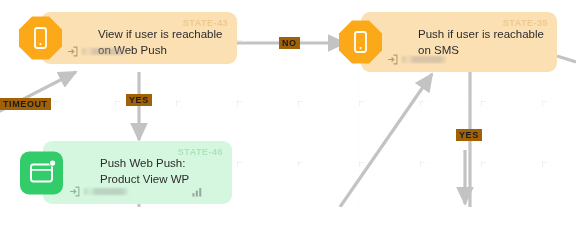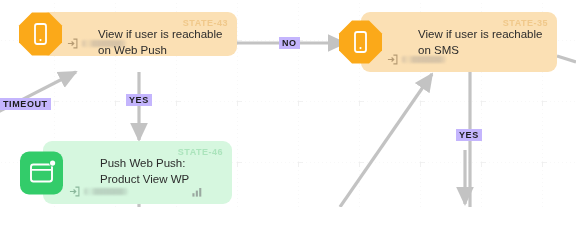--- a/index.html
+++ b/index.html
@@ -34,21 +34,21 @@
   .edge-layer {
     position: absolute;
     inset: 0;
   }
   .edge-label {
     position: absolute;
     font-size: 9px;
     font-weight: bold;
     color: #1c1c1c;
     letter-spacing: 0.6px;
-    background: #c4b5fd;
+    background: #a16207;
     padding: 1px 3px;
     white-space: nowrap;
   }
 
   
   .node {
     position: absolute;
     border-radius: 9px;
     box-sizing: border-box;
   }
@@ -190,21 +190,21 @@
     <g>
       <path d="M 465 150 L 465 204" stroke="#c3c3c3" stroke-width="3.2" fill="none" marker-end="url(#arrow)"></path>
     </g>
   </svg>
 
   <div class="edge-label" style="left:0px; top:98px;">TIMEOUT</div>
   <div class="edge-label" style="left:279px; top:37px;">NO</div>
   <div class="edge-label" style="left:126px; top:94px;">YES</div>
   <div class="edge-label" style="left:456px; top:129px;">YES</div>
 
-  <div class="node node-orange" style="left:41px; top:12px; width:196px; height:44px;">
+  <div class="node node-orange" style="left:41px; top:12px; width:196px; height:52px;">
 
     <svg class="icon-octagon" viewBox="0 0 45 45" width="45" height="45">
       <polygon points="14,1 31,1 44,14 44,31 31,44 14,44 1,31 1,14" fill="#fba919"></polygon>
       <rect x="17" y="12.5" width="11" height="20" rx="2.2" fill="none" stroke="#ffffff" stroke-width="1.8"></rect>
       <circle cx="22.5" cy="28.6" r="1.05" fill="#ffffff"></circle>
     </svg>
 
     <div class="node-badge">STATE-43</div>
     <div class="node-title">View if user is  reachable on Web Push</div>
 
@@ -219,21 +219,21 @@
 
   <div class="node node-orange" style="left:361px; top:12px; width:196px; height:60px;">
 
     <svg class="icon-octagon" viewBox="0 0 45 45" width="45" height="45">
       <polygon points="14,1 31,1 44,14 44,31 31,44 14,44 1,31 1,14" fill="#fba919"></polygon>
       <rect x="17" y="12.5" width="11" height="20" rx="2.2" fill="none" stroke="#ffffff" stroke-width="1.8"></rect>
       <circle cx="22.5" cy="28.6" r="1.05" fill="#ffffff"></circle>
     </svg>
 
     <div class="node-badge">STATE-35</div>
-    <div class="node-title">View if user is  reachable on SMS</div>
+    <div class="node-title">Push if user is  reachable on SMS</div>
 
     <div class="node-footer">
       <svg width="11" height="11" viewBox="0 0 12 12">
         <path d="M7 1.2 H10.8 V10.8 H7" fill="none" stroke="#b59a72" stroke-width="1.2"></path>
         <path d="M1 6 H7.3 M5 3.8 L7.4 6 L5 8.2" fill="none" stroke="#b59a72" stroke-width="1.2"></path>
       </svg>
       <span class="blurred"></span>
     </div>
   </div>
 

